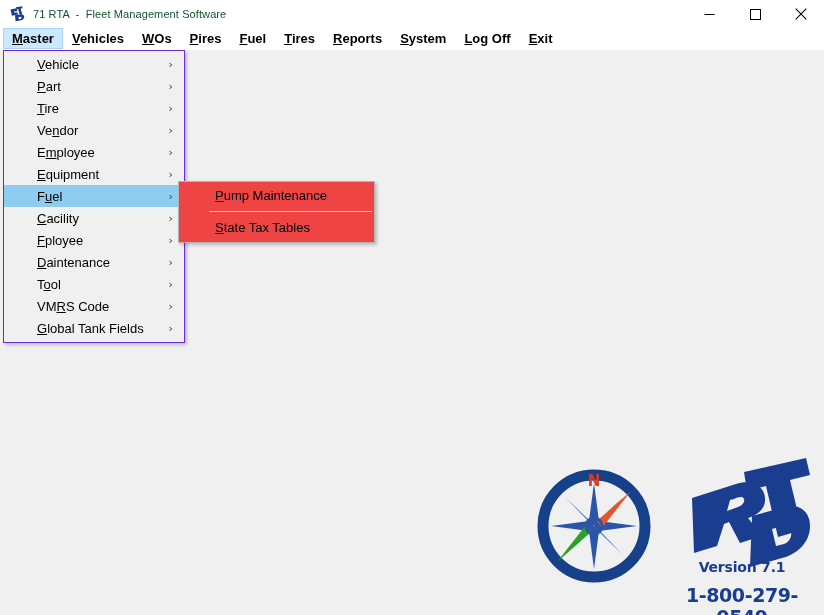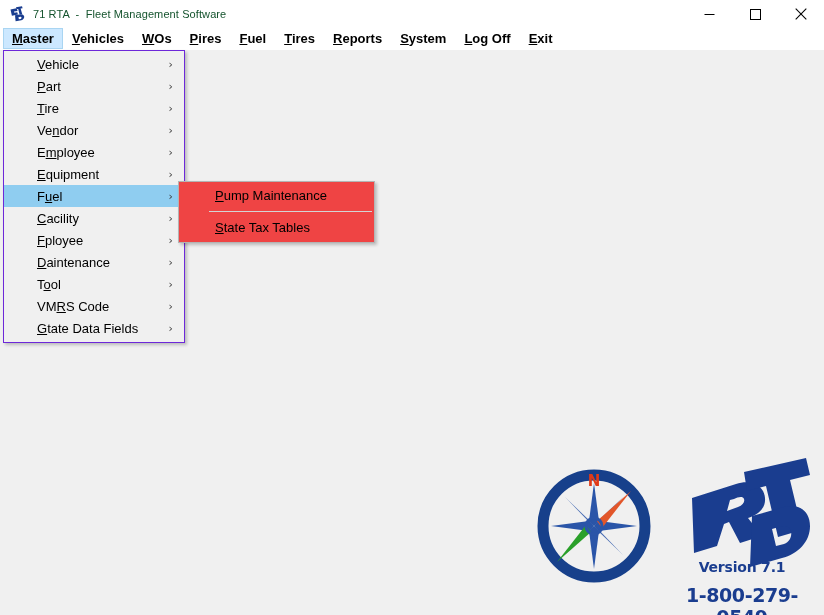--- a/index.html
+++ b/index.html
@@ -327,21 +327,21 @@
     </div>
     <div class="menu-item">
       <span><span>T</span><span class="acc">o</span><span>ol</span></span>
       <span class="menu-arrow">›</span>
     </div>
     <div class="menu-item">
       <span><span>VM</span><span class="acc">R</span><span>S Code</span></span>
       <span class="menu-arrow">›</span>
     </div>
     <div class="menu-item">
-      <span><span></span><span class="acc">G</span><span>tate Data Fields</span></span>
+      <span><span></span><span class="acc">G</span><span>lobal Tank Fields</span></span>
       <span class="menu-arrow">›</span>
     </div>
   </div>
 
   <div id="fuel-submenu">
     <div class="menu-item">
       <span><span></span><span class="acc">P</span><span>ump Maintenance</span></span>
     </div>
     <div class="menu-separator"></div>
     <div class="menu-item">

